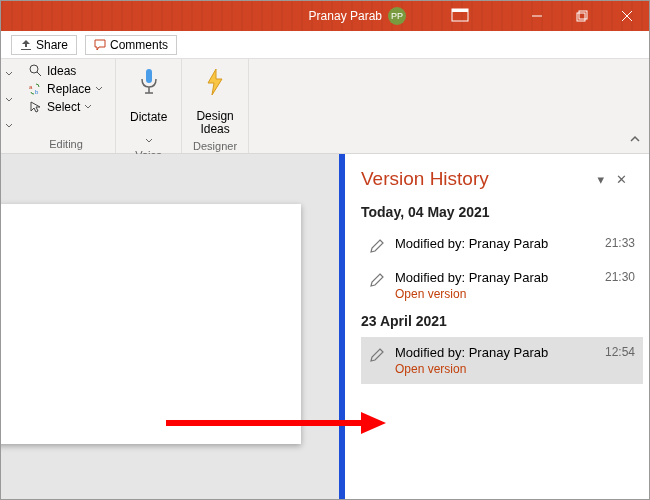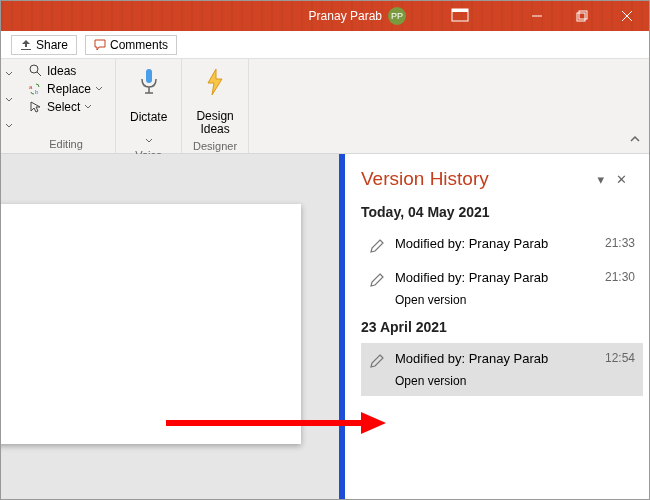--- a/index.html
+++ b/index.html
@@ -41,21 +41,21 @@
   .pane-title { color: #c43e1c; font-size: 19px; font-weight: 400; flex: 1; }
   .pane-ctrl { color: #666; cursor: pointer; padding: 0 6px; font-size: 13px; }
   .pane-body { flex: 1; overflow: auto; padding: 0 6px 0 16px; }
   .date-group { font-size: 14px; font-weight: 600; color: #222; margin: 4px 0 8px; }
   .version { display: flex; align-items: flex-start; gap: 10px; padding: 8px 8px; font-size: 13px; cursor: pointer; }
   .version.selected { background: #e0e0e0; }
   .pencil { color: #666; margin-top: 2px; flex-shrink: 0; }
   .ver-body { flex: 1; }
   .ver-line { display: flex; justify-content: space-between; }
   .ver-time { color: #666; font-size: 12px; }
-  .open-link { color: #000000; font-size: 12px; margin-top: 8px; cursor: pointer; }
+  .open-link { color: #c2410c; font-size: 12px; margin-top: 2px; cursor: pointer; }
   
   
   .arrow { position: absolute; left: 165px; top: 407px; z-index: 5; pointer-events: none; }
 </style>
 </head>
 <body>
 
 <div class="titlebar">
   <div class="title-pattern"></div>
   <div class="title-user">

